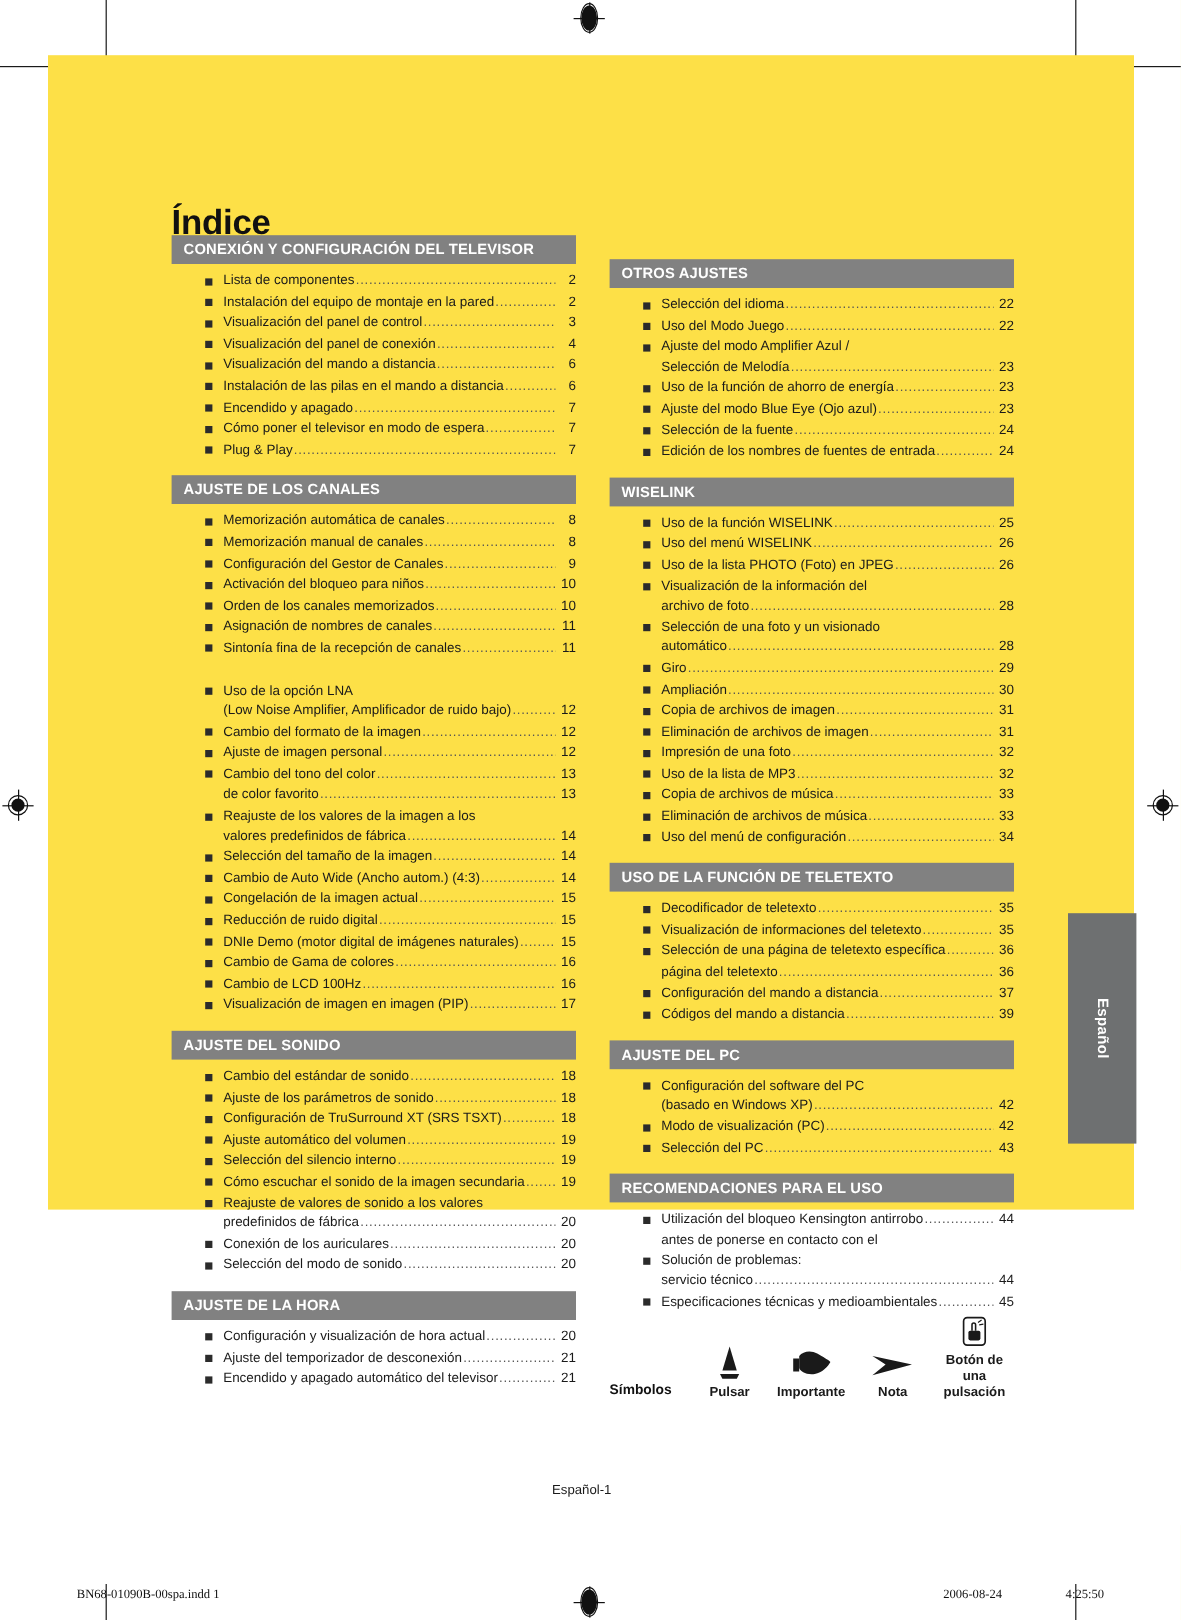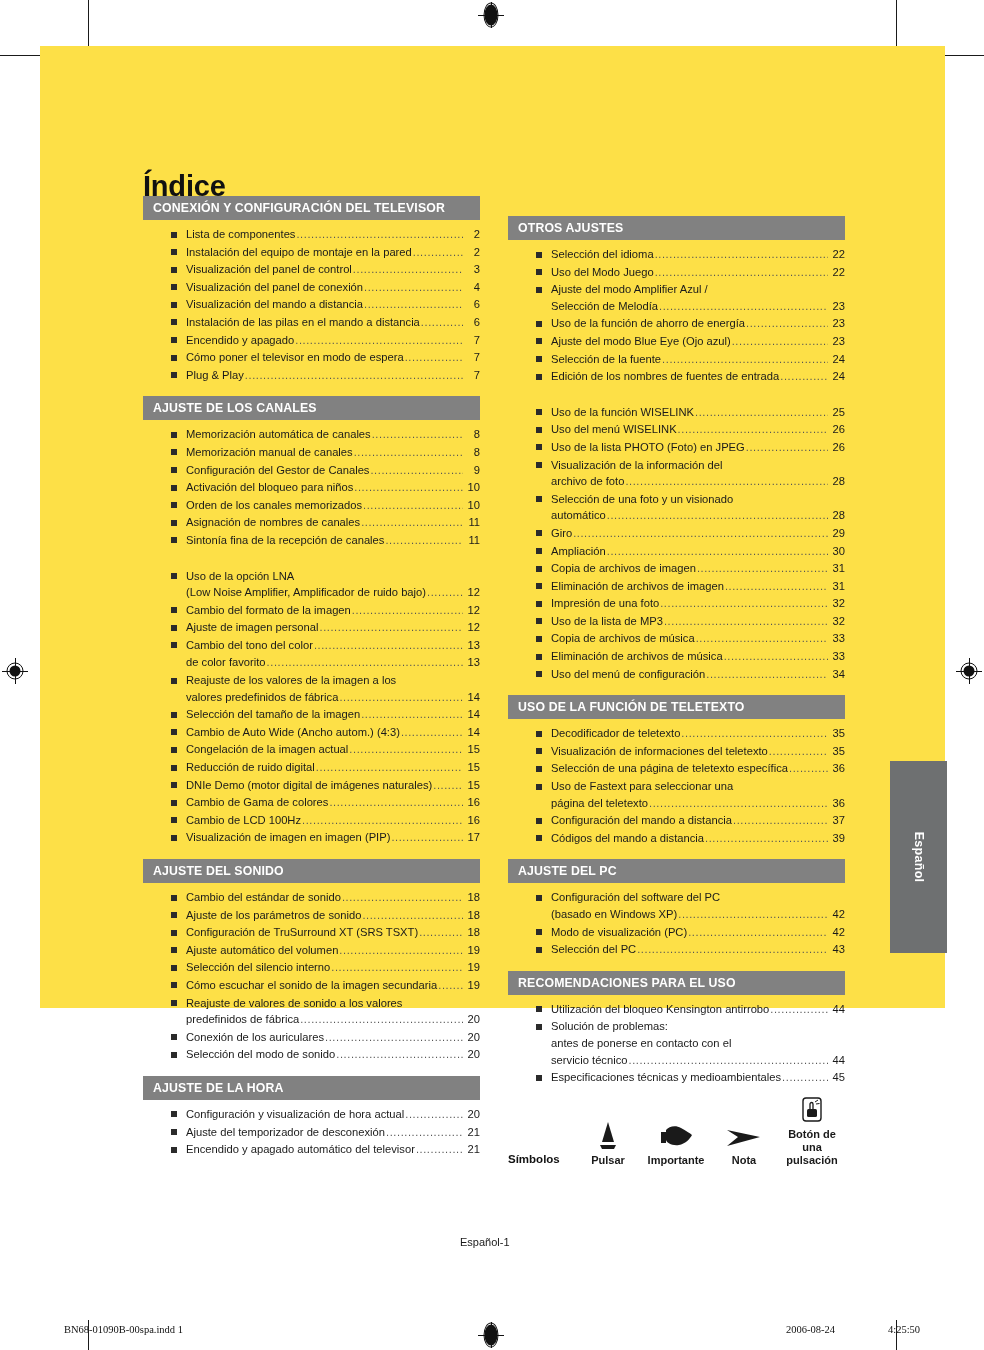--- a/index.html
+++ b/index.html
@@ -607,20 +607,21 @@
             <div class="entry">
               <span class="bullet"></span>
               <span class="etext">Edición de los nombres de fuentes de entrada</span>
               <span class="leader">........................................................................................................................</span>
               <span class="pnum">24</span>
             </div>
           </div>
         </div>
         <div style="height: 12px;"></div>
         <div class="section">
+          <div class="section-head">WISELINK</div>
           <div class="entries">
             <div class="entry">
               <span class="bullet"></span>
               <span class="etext">Uso de la función WISELINK</span>
               <span class="leader">........................................................................................................................</span>
               <span class="pnum">25</span>
             </div>
             <div class="entry">
               <span class="bullet"></span>
               <span class="etext">Uso del menú WISELINK</span>
@@ -722,24 +723,20 @@
               <span class="etext">Visualización de informaciones del teletexto</span>
               <span class="leader">........................................................................................................................</span>
               <span class="pnum">35</span>
             </div>
             <div class="entry">
               <span class="bullet"></span>
               <span class="etext">Selección de una página de teletexto específica</span>
               <span class="leader">........................................................................................................................</span>
               <span class="pnum">36</span>
             </div>
-            <div class="entry">
-              <span class="bullet"></span>
-              <span class="etext">Uso de Fastext para seleccionar una</span>
-            </div>
             <div class="entry cont">
               <span class="etext">página del teletexto</span>
               <span class="leader">........................................................................................................................</span>
               <span class="pnum">36</span>
             </div>
             <div class="entry">
               <span class="bullet"></span>
               <span class="etext">Configuración del mando a distancia</span>
               <span class="leader">........................................................................................................................</span>
               <span class="pnum">37</span>
@@ -782,26 +779,26 @@
         <div style="height: 12px;"></div>
         <div class="section">
           <div class="section-head">RECOMENDACIONES PARA EL USO</div>
           <div class="entries">
             <div class="entry">
               <span class="bullet"></span>
               <span class="etext">Utilización del bloqueo Kensington antirrobo</span>
               <span class="leader">........................................................................................................................</span>
               <span class="pnum">44</span>
             </div>
+            <div class="entry cont">
+              <span class="etext">antes de ponerse en contacto con el</span>
+            </div>
             <div class="entry">
               <span class="bullet"></span>
               <span class="etext">Solución de problemas:</span>
-            </div>
-            <div class="entry cont">
-              <span class="etext">antes de ponerse en contacto con el</span>
             </div>
             <div class="entry cont">
               <span class="etext">servicio técnico</span>
               <span class="leader">........................................................................................................................</span>
               <span class="pnum">44</span>
             </div>
             <div class="entry">
               <span class="bullet"></span>
               <span class="etext">Especificaciones técnicas y medioambientales</span>
               <span class="leader">........................................................................................................................</span>

